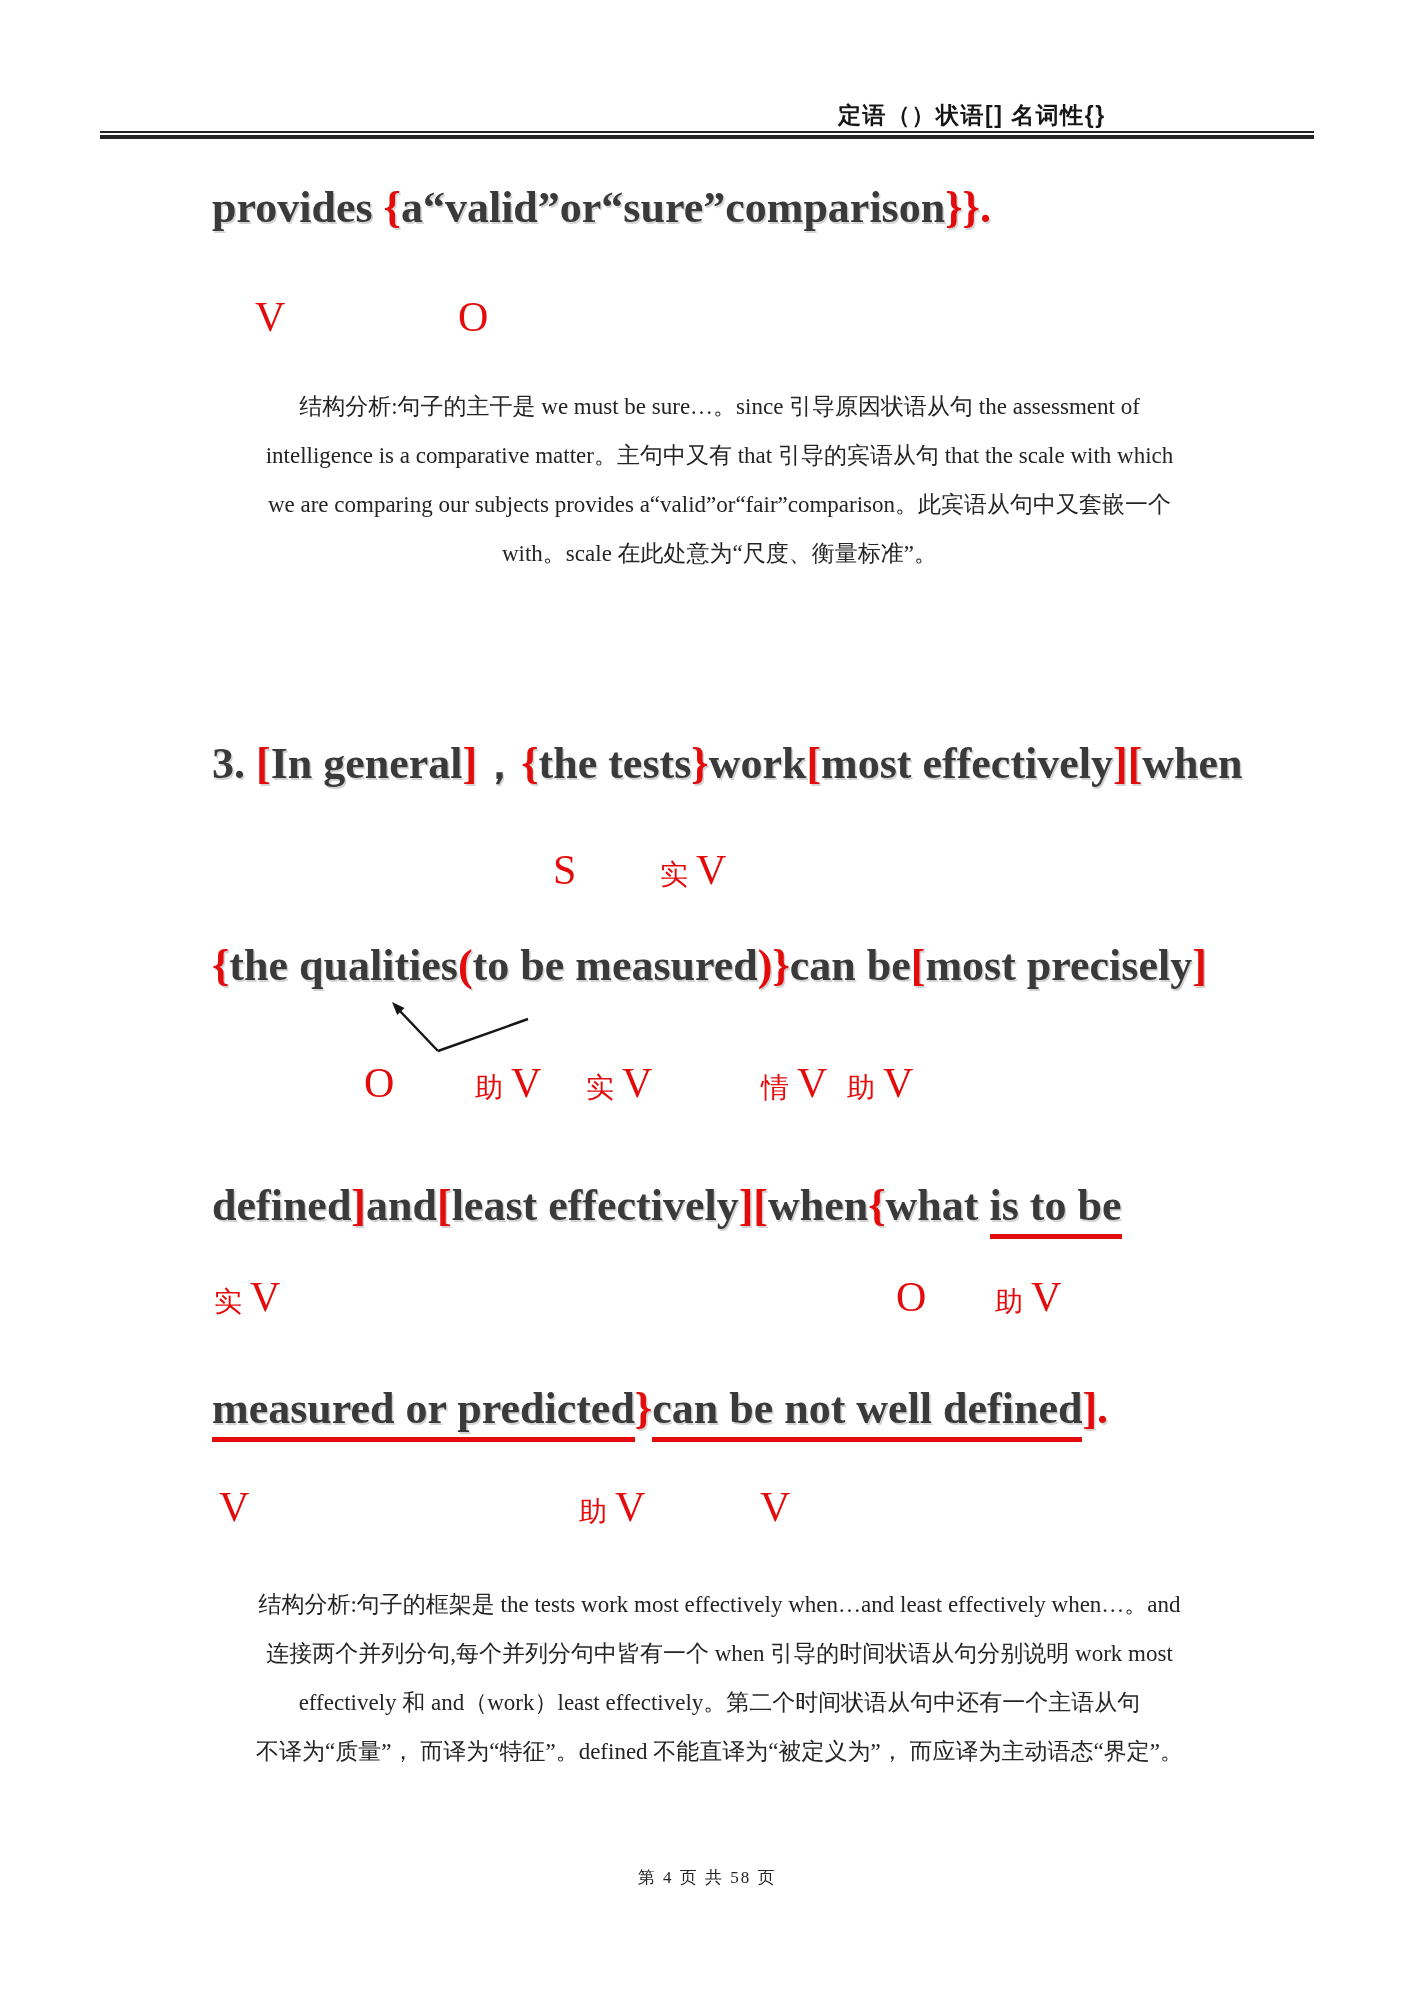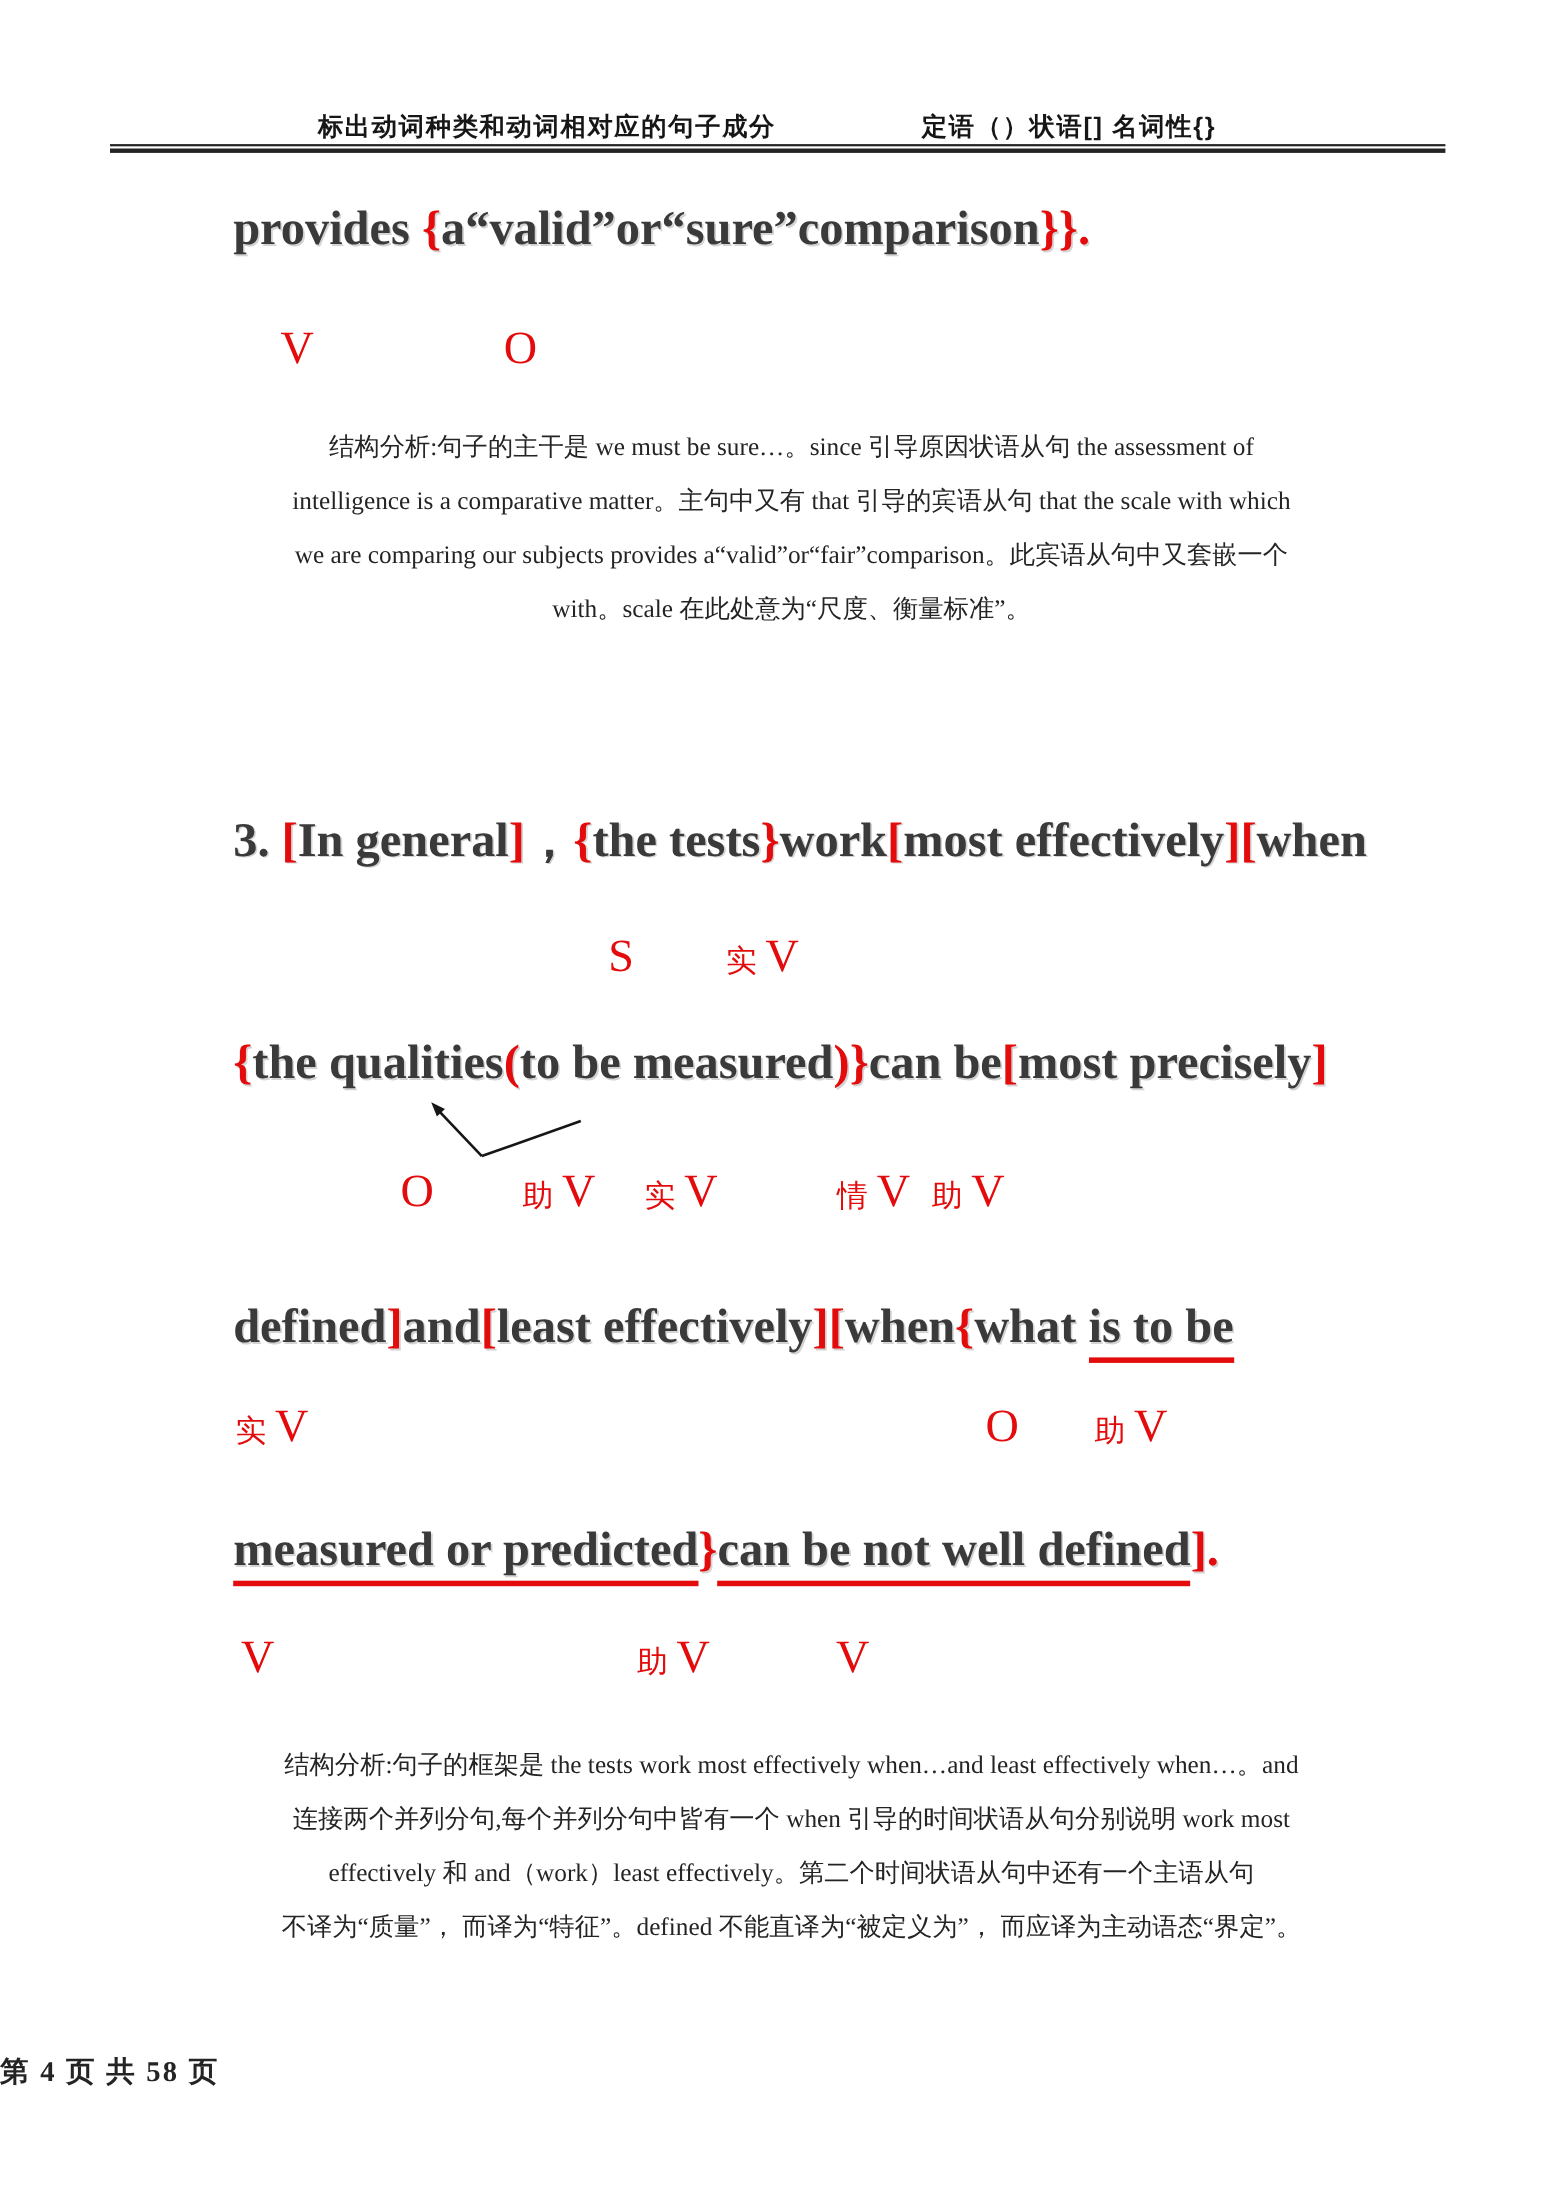--- a/index.html
+++ b/index.html
@@ -18,29 +18,28 @@
   .tk.red{color:var(--red);}
   .tk.dark{color:var(--dark);}
   .tk.u{border-bottom:5px solid var(--red);padding-bottom:4px;margin-top:20px;}
   .lrow{position:absolute;left:0;top:0;width:100%;height:52px;color:var(--red);}
   .lab{position:absolute;top:0;white-space:nowrap;line-height:1;}
   .lab .en{font-size:42px;line-height:1;}
   .lab .zh{font-size:28px;margin-right:8px;line-height:1;}
   .para{position:absolute;left:212px;width:1015px;font-size:23px;color:#242424;}
   .pline{white-space:nowrap;height:49px;line-height:49px;text-align:center;}
   .arrow{position:absolute;left:370px;top:992px;width:170px;height:66px;}
-  .footer{position:absolute;left:0;top:1866px;width:100%;
-          font-size:26px;color:#242424;letter-spacing:2px;font-weight:bold;}
+  .footer{position:absolute;left:0;top:1866px;width:100%;text-align:center;
+          font-size:17px;color:#242424;letter-spacing:2px;}
 </style>
 </head>
 <body>
 
 <div class="page">
 
-  <div class="hdr hdr-left">标出动词种类和动词相对应的句子成分</div>
   <div class="hdr hdr-right">定语（）状语[] 名词性{}</div>
 
   <div class="rule">
     <div class="thin"></div>
     <div class="thick"></div>
   </div>
 
   <div class="sline" style="top:180px"><span class="tk dark">provides </span><span class="tk red">{</span><span class="tk dark">a“valid”or“sure”comparison</span><span class="tk red">}}</span><span class="tk red">.</span></div>
   <div class="lrow" style="top:296px">
       <span class="lab" style="left: 255px;"><span class="en">V</span></span>

